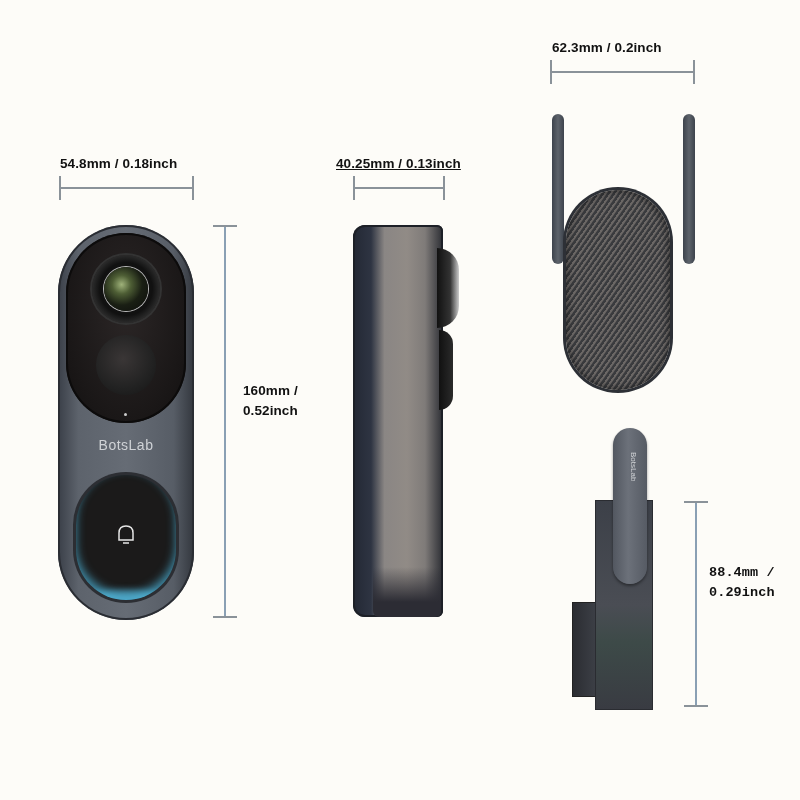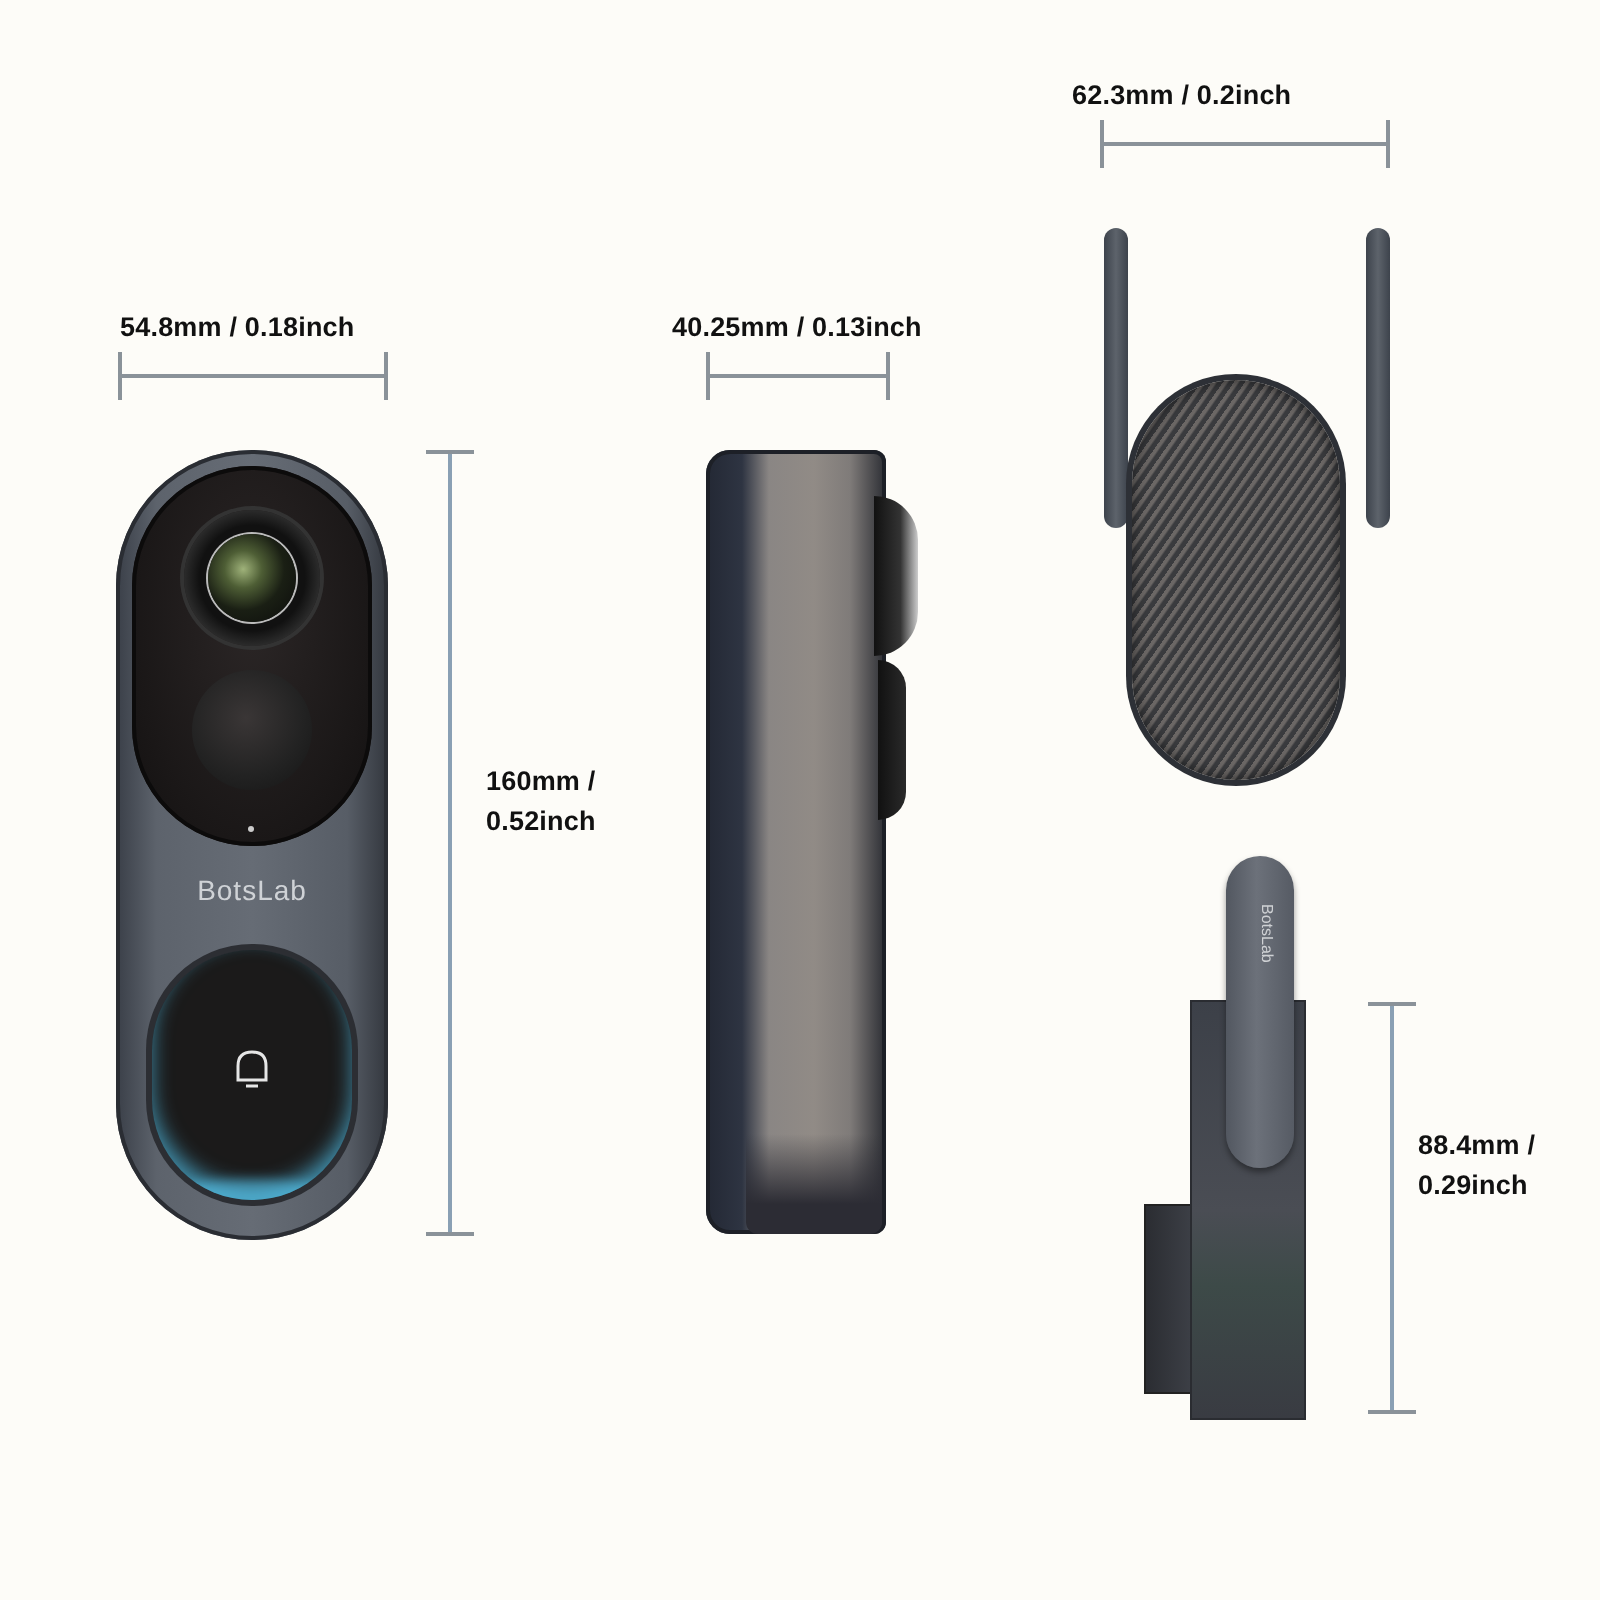--- a/index.html
+++ b/index.html
@@ -122,34 +122,34 @@
       left: 9px; top: 14px; width: 16px; height: 50px;
       color: #cfd1d4; font-size: 8px; writing-mode: vertical-rl; text-align: center;
     }
   </style>
 </head>
 <body>
 
 <div class="label" style="left:60px; top:156px;">54.8mm / 0.18inch</div>
 <div class="hline" style="left:59px; top:187px; width:135px;"></div>
 
-<div class="label" style="left:336px; top:156px;">40.25mm / 0.13inch</div>
+<div class="label" style="left:336px; top:156px;text-decoration:underline;">40.25mm / 0.13inch</div>
 <div class="hline" style="left:353px; top:187px; width:92px;"></div>
 
-<div class="label" style="left:536px; top:40px;">62.3mm / 0.2inch</div>
+<div class="label" style="left:552px; top:40px;">62.3mm / 0.2inch</div>
 <div class="hline" style="left:550px; top:71px; width:145px;"></div>
 
 <div class="vline" style="left:224px; top:225px; height:393px;"></div>
 <div class="label multi" style="left:243px; top:381px;">
   <div>160mm /</div>
   <div>0.52inch</div>
 </div>
 
 <div class="vline" style="left:695px; top:501px; height:206px;"></div>
-<div class="label multi" style="left:709px; top:563px;">
+<div class="label multi" style="left:709px; top:563px;font-family:Liberation Mono, monospace;">
   <div>88.4mm /</div>
   <div>0.29inch</div>
 </div>
 
 <div class="abs db-front">
   <div class="abs db-top">
     <div class="abs lens-ring">
       <div class="abs lens-inner"></div>
     </div>
     <div class="abs pir"></div>

